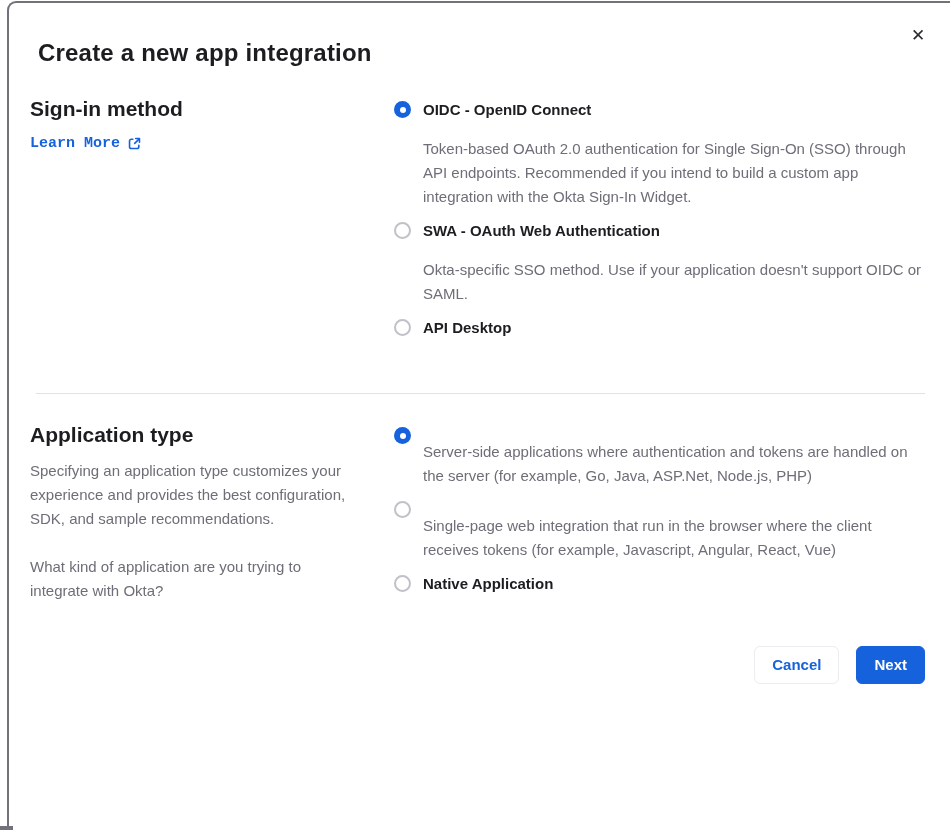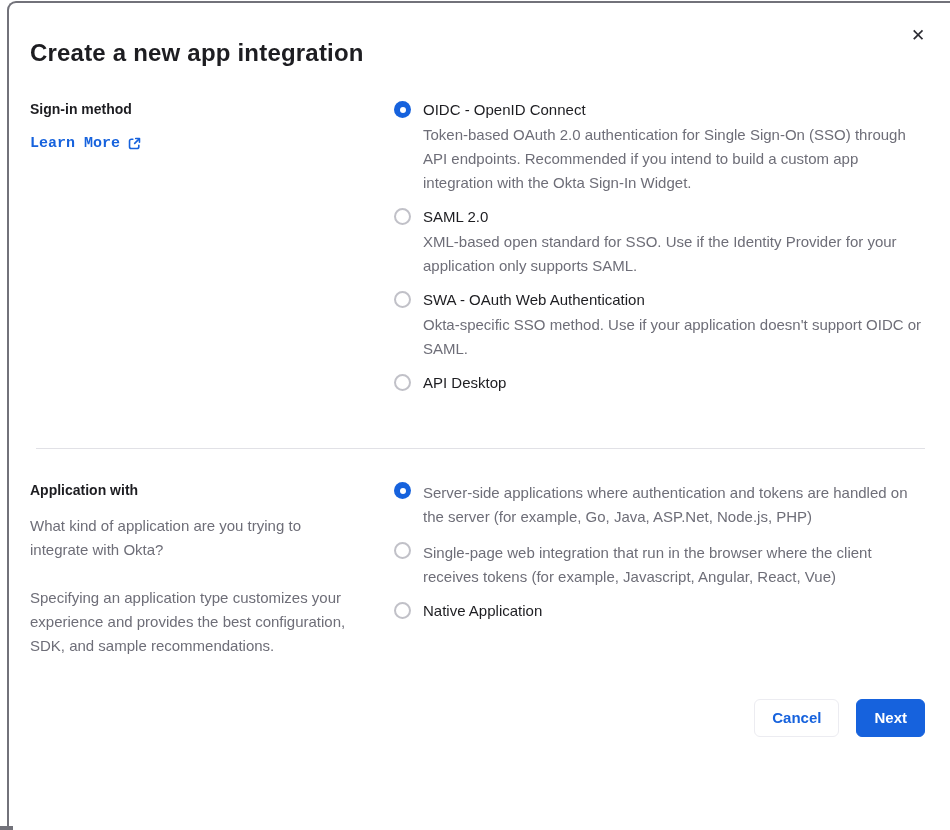--- a/index.html
+++ b/index.html
@@ -31,35 +31,36 @@
     font-size: 17px; color: #2c2c33;
     cursor: pointer; background: none; border: none;
   }
 
   .modal-title {
     padding-top: 36px;
     font-size: 24px;
     font-weight: 700;
     letter-spacing: .2px;
     color: #1d1d21;
+    margin-left: 8px;
   }
 
   .section {
     display: flex;
     margin-top: 31px;
   }
   .section-left {
     width: 364px;
     flex: 0 0 364px;
     padding-right: 40px;
   }
   .section-right { flex: 1; }
 
   .section-label {
-    font-size: 14px;
+    font-size: 21px;
     font-weight: 700;
     color: #1d1d21;
     line-height: 22px;
   }
   .learn-more {
     display: inline-flex;
     align-items: center;
     gap: 7px;
     margin-top: 15px;
     font-size: 15px;
@@ -107,27 +108,27 @@
     width: 6px; height: 6px;
     margin: -3px 0 0 -3px;
     border-radius: 50%;
     background: #fff;
   }
   .radio-texts { flex: 1; }
   .radio-label {
     font-size: 15px;
     line-height: 23px;
     color: #1d1d21;
-    font-weight: 400;
+    font-weight: 700;
   }
   .radio-desc {
     font-size: 15px;
     line-height: 24px;
     color: #6e6e78;
-    margin-top: 2px;
+    margin-top: 16px;
   }
 
   .divider {
     border: none;
     border-top: 1px solid #e1e1e6;
     margin: 44px 0 0 6px;
   }
   .section.app-type { margin-top: 30px; }
 
   .footer {
@@ -184,47 +185,40 @@
       <div class="radio-option">
         <span class="radio-circle selected"></span>
         <span class="radio-texts">
           <span class="radio-label" style="display:block">OIDC - OpenID Connect</span>
           <span class="radio-desc" style="display:block">Token-based OAuth 2.0 authentication for Single Sign-On (SSO) through API endpoints. Recommended if you intend to build a custom app integration with the Okta Sign-In Widget.</span>
         </span>
       </div>
       <div class="radio-option">
         <span class="radio-circle unselected"></span>
         <span class="radio-texts">
-          <span class="radio-label" style="display:block">SAML 2.0</span>
-          <span class="radio-desc" style="display:block">XML-based open standard for SSO. Use if the Identity Provider for your application only supports SAML.</span>
-        </span>
-      </div>
-      <div class="radio-option">
-        <span class="radio-circle unselected"></span>
-        <span class="radio-texts">
           <span class="radio-label" style="display:block">SWA - OAuth Web Authentication</span>
           <span class="radio-desc" style="display:block">Okta-specific SSO method. Use if your application doesn't support OIDC or SAML.</span>
         </span>
       </div>
       <div class="radio-option">
         <span class="radio-circle unselected"></span>
         <span class="radio-texts">
           <span class="radio-label" style="display:block">API Desktop</span>
         </span>
       </div>
     </div>
   </div>
 
   <hr class="divider">
 
   <div class="section app-type">
     <div class="section-left">
-      <div class="section-label">Application with</div>
+      <div class="section-label">Application type</div>
+      <p class="left-paragraph">Specifying an application type customizes your experience and provides the best configuration, SDK, and sample recommendations.</p>
       <p class="left-paragraph">What kind of application are you trying to integrate with Okta?</p>
-      <p class="left-paragraph">Specifying an application type customizes your experience and provides the best configuration, SDK, and sample recommendations.</p>
     </div>
     <div class="section-right">
       <div class="radio-option">
         <span class="radio-circle selected"></span>
         <span class="radio-texts">
           <span class="radio-desc" style="display:block">Server-side applications where authentication and tokens are handled on the server (for example, Go, Java, ASP.Net, Node.js, PHP)</span>
         </span>
       </div>
       <div class="radio-option">
         <span class="radio-circle unselected"></span>

